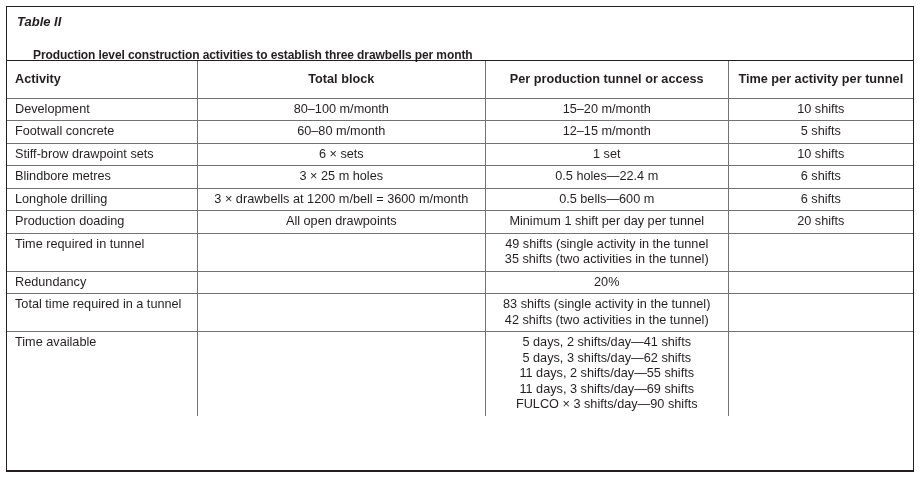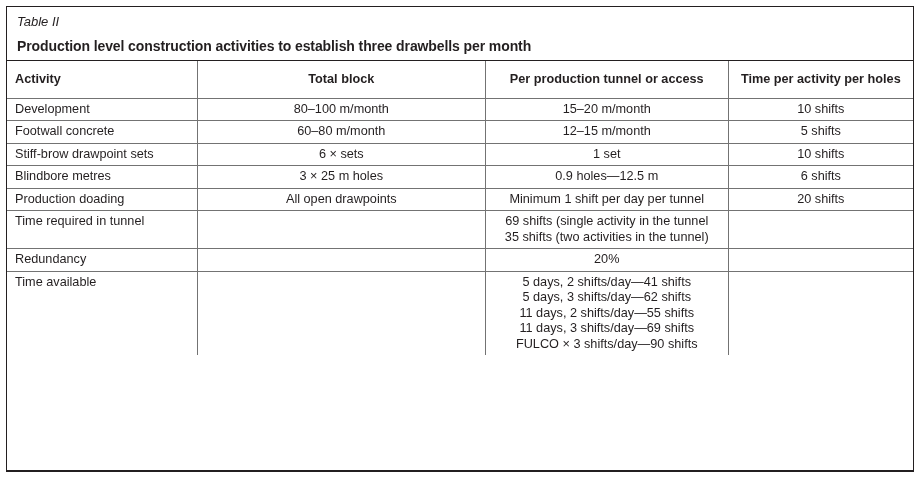--- a/index.html
+++ b/index.html
@@ -27,27 +27,28 @@
     padding: 7px 10px 0 10px;
     border-bottom: 1px solid #231f20;
     height: 54px;
     box-sizing: border-box;
   }
   .table-label {
     font-style: italic;
     font-size: 13px;
     line-height: 16px;
     margin: 0 0 7px 0;
+    font-weight: bold;
   }
   .table-title {
     font-weight: bold;
-    font-size: 14px;
+    font-size: 12px;
     line-height: 18px;
     letter-spacing: -0.1px;
-    margin: 0;
+    margin: 16px;
   }
   table.data-table {
     border-collapse: collapse;
     width: 100%;
     table-layout: fixed;
     font-size: 12.7px;
   }
   table.data-table th,
   table.data-table td {
     border: 1px solid #737373;
@@ -94,21 +95,21 @@
       <col style="width:21.0%">
       <col style="width:31.8%">
       <col style="width:26.8%">
       <col style="width:20.4%">
     </colgroup>
     <thead>
       <tr>
         <th class="col-activity">Activity</th>
         <th>Total block</th>
         <th>Per production tunnel or access</th>
-        <th>Time per activity per holes</th>
+        <th>Time per activity per tunnel</th>
       </tr>
     </thead>
     <tbody>
         <tr class="lines-1">
           <td class="col-activity">Development</td>
           <td>80–100 m/month</td>
           <td>15–20 m/month</td>
           <td>10 shifts</td>
         </tr>
         <tr class="lines-1">
@@ -119,42 +120,57 @@
         </tr>
         <tr class="lines-1">
           <td class="col-activity">Stiff-brow drawpoint sets</td>
           <td>6 × sets</td>
           <td>1 set</td>
           <td>10 shifts</td>
         </tr>
         <tr class="lines-1">
           <td class="col-activity">Blindbore metres</td>
           <td>3 × 25 m holes</td>
-          <td>0.9 holes—12.5 m</td>
+          <td>0.5 holes—22.4 m</td>
+          <td>6 shifts</td>
+        </tr>
+        <tr class="lines-1">
+          <td class="col-activity">Longhole drilling</td>
+          <td>3 × drawbells at 1200 m/bell = 3600 m/month</td>
+          <td>0.5 bells—600 m</td>
           <td>6 shifts</td>
         </tr>
         <tr class="lines-1">
           <td class="col-activity">Production doading</td>
           <td>All open drawpoints</td>
           <td>Minimum 1 shift per day per tunnel</td>
           <td>20 shifts</td>
         </tr>
         <tr class="lines-2">
           <td class="col-activity">Time required in tunnel</td>
           <td></td>
           <td>
-            <div>69 shifts (single activity in the tunnel</div>
+            <div>49 shifts (single activity in the tunnel</div>
             <div>35 shifts (two activities in the tunnel)</div>
           </td>
           <td></td>
         </tr>
         <tr class="lines-1">
           <td class="col-activity">Redundancy</td>
           <td></td>
           <td>20%</td>
+          <td></td>
+        </tr>
+        <tr class="lines-2">
+          <td class="col-activity">Total time required in a tunnel</td>
+          <td></td>
+          <td>
+            <div>83 shifts (single activity in the tunnel)</div>
+            <div>42 shifts (two activities in the tunnel)</div>
+          </td>
           <td></td>
         </tr>
         <tr class="lines-5">
           <td class="col-activity">Time available</td>
           <td></td>
           <td>
             <div>5 days, 2 shifts/day—41 shifts</div>
             <div>5 days, 3 shifts/day—62 shifts</div>
             <div>11 days, 2 shifts/day—55 shifts</div>
             <div>11 days, 3 shifts/day—69 shifts</div>

